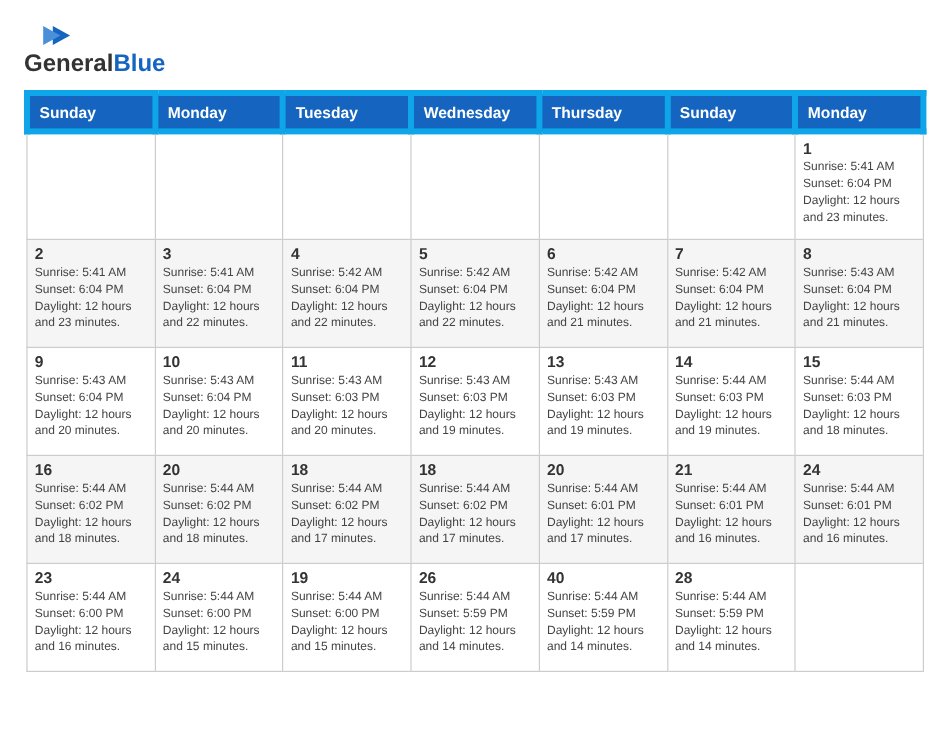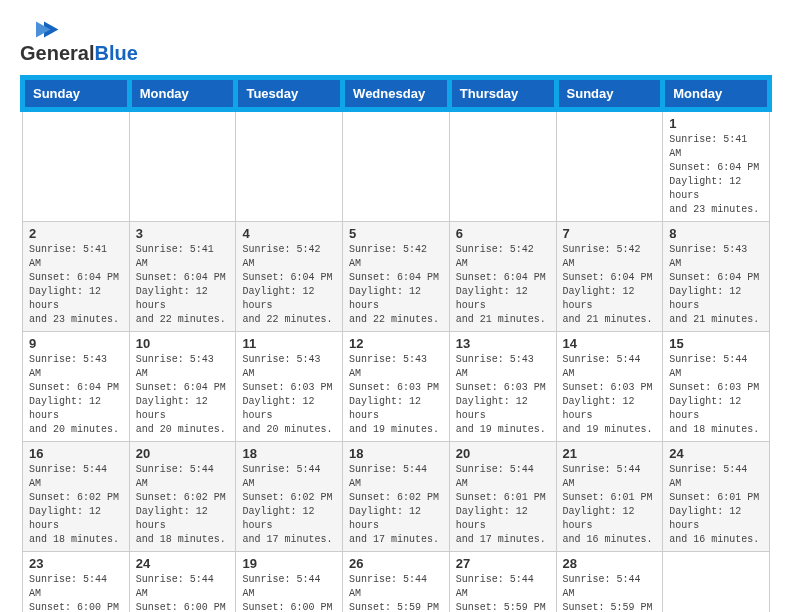--- a/index.html
+++ b/index.html
@@ -68,21 +68,20 @@
       font-size: 13px;
       font-weight: bold;
       color: #333;
       display: block;
       margin-bottom: 2px;
     }
     .day-info {
       font-size: 10px;
       color: #444;
       line-height: 1.4;
-      font-family: Liberation Mono, monospace;
     }
     .empty-cell {
       background: #fff;
     }
   </style>
 </head>
 <body>
 
 <div class="header-section">
   <div class="logo">
@@ -304,21 +303,21 @@
 and 15 minutes.</div>
         </td>
         <td>
           <span class="day-number">26</span>
           <div class="day-info" style="white-space: pre-line;">Sunrise: 5:44 AM
 Sunset: 5:59 PM
 Daylight: 12 hours
 and 14 minutes.</div>
         </td>
         <td>
-          <span class="day-number">27</span>
+          <span class="day-number">40</span>
           <div class="day-info" style="white-space: pre-line;">Sunrise: 5:44 AM
 Sunset: 5:59 PM
 Daylight: 12 hours
 and 14 minutes.</div>
         </td>
         <td>
           <span class="day-number">28</span>
           <div class="day-info" style="white-space: pre-line;">Sunrise: 5:44 AM
 Sunset: 5:59 PM
 Daylight: 12 hours

